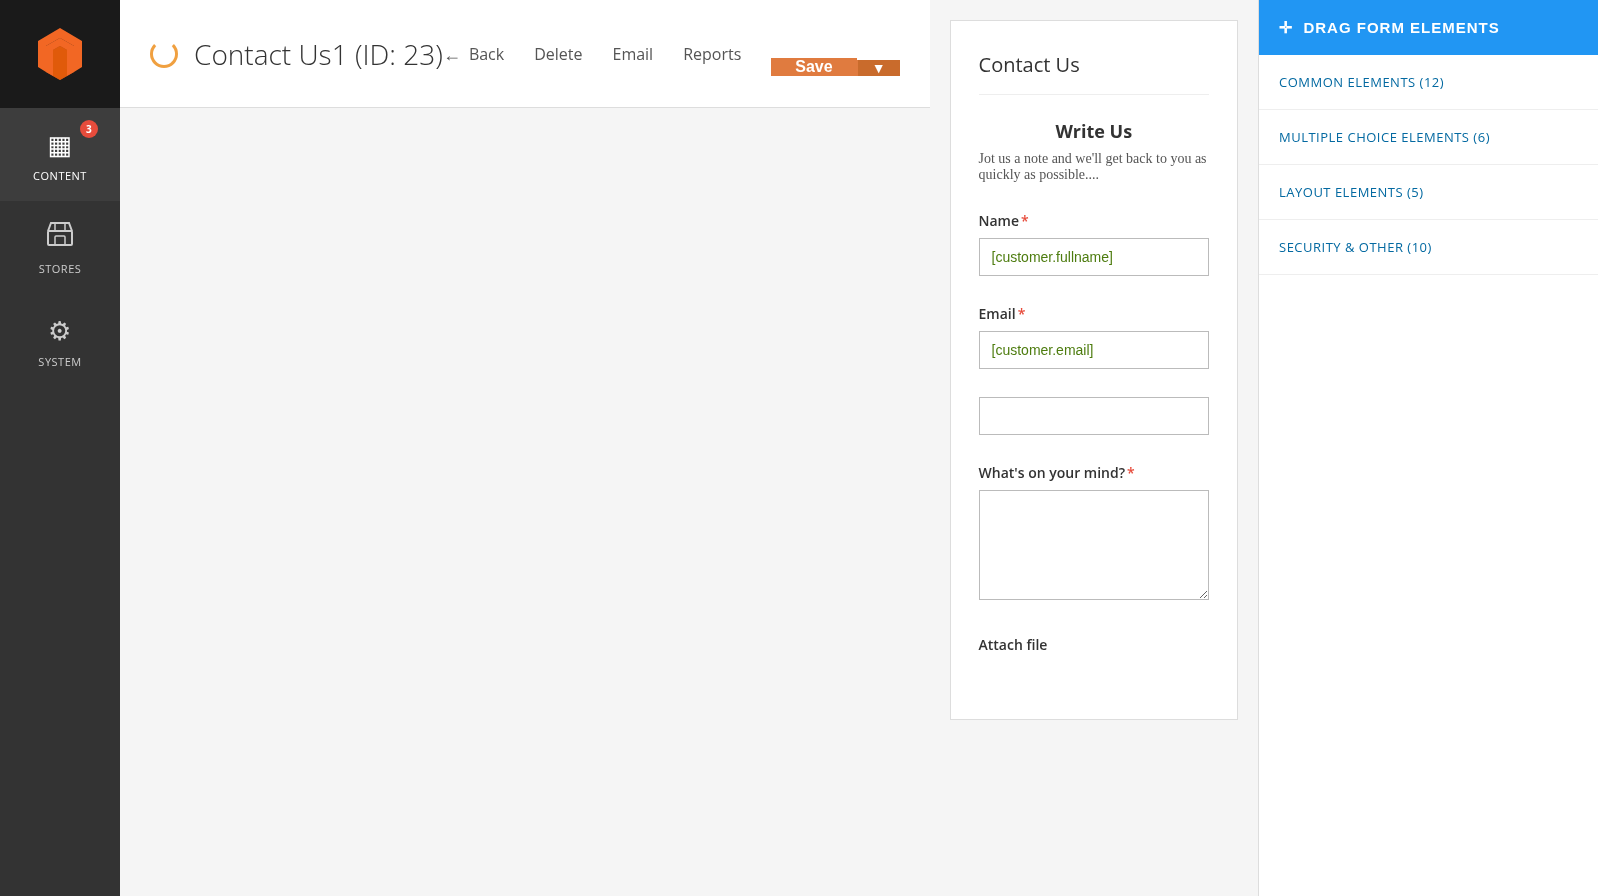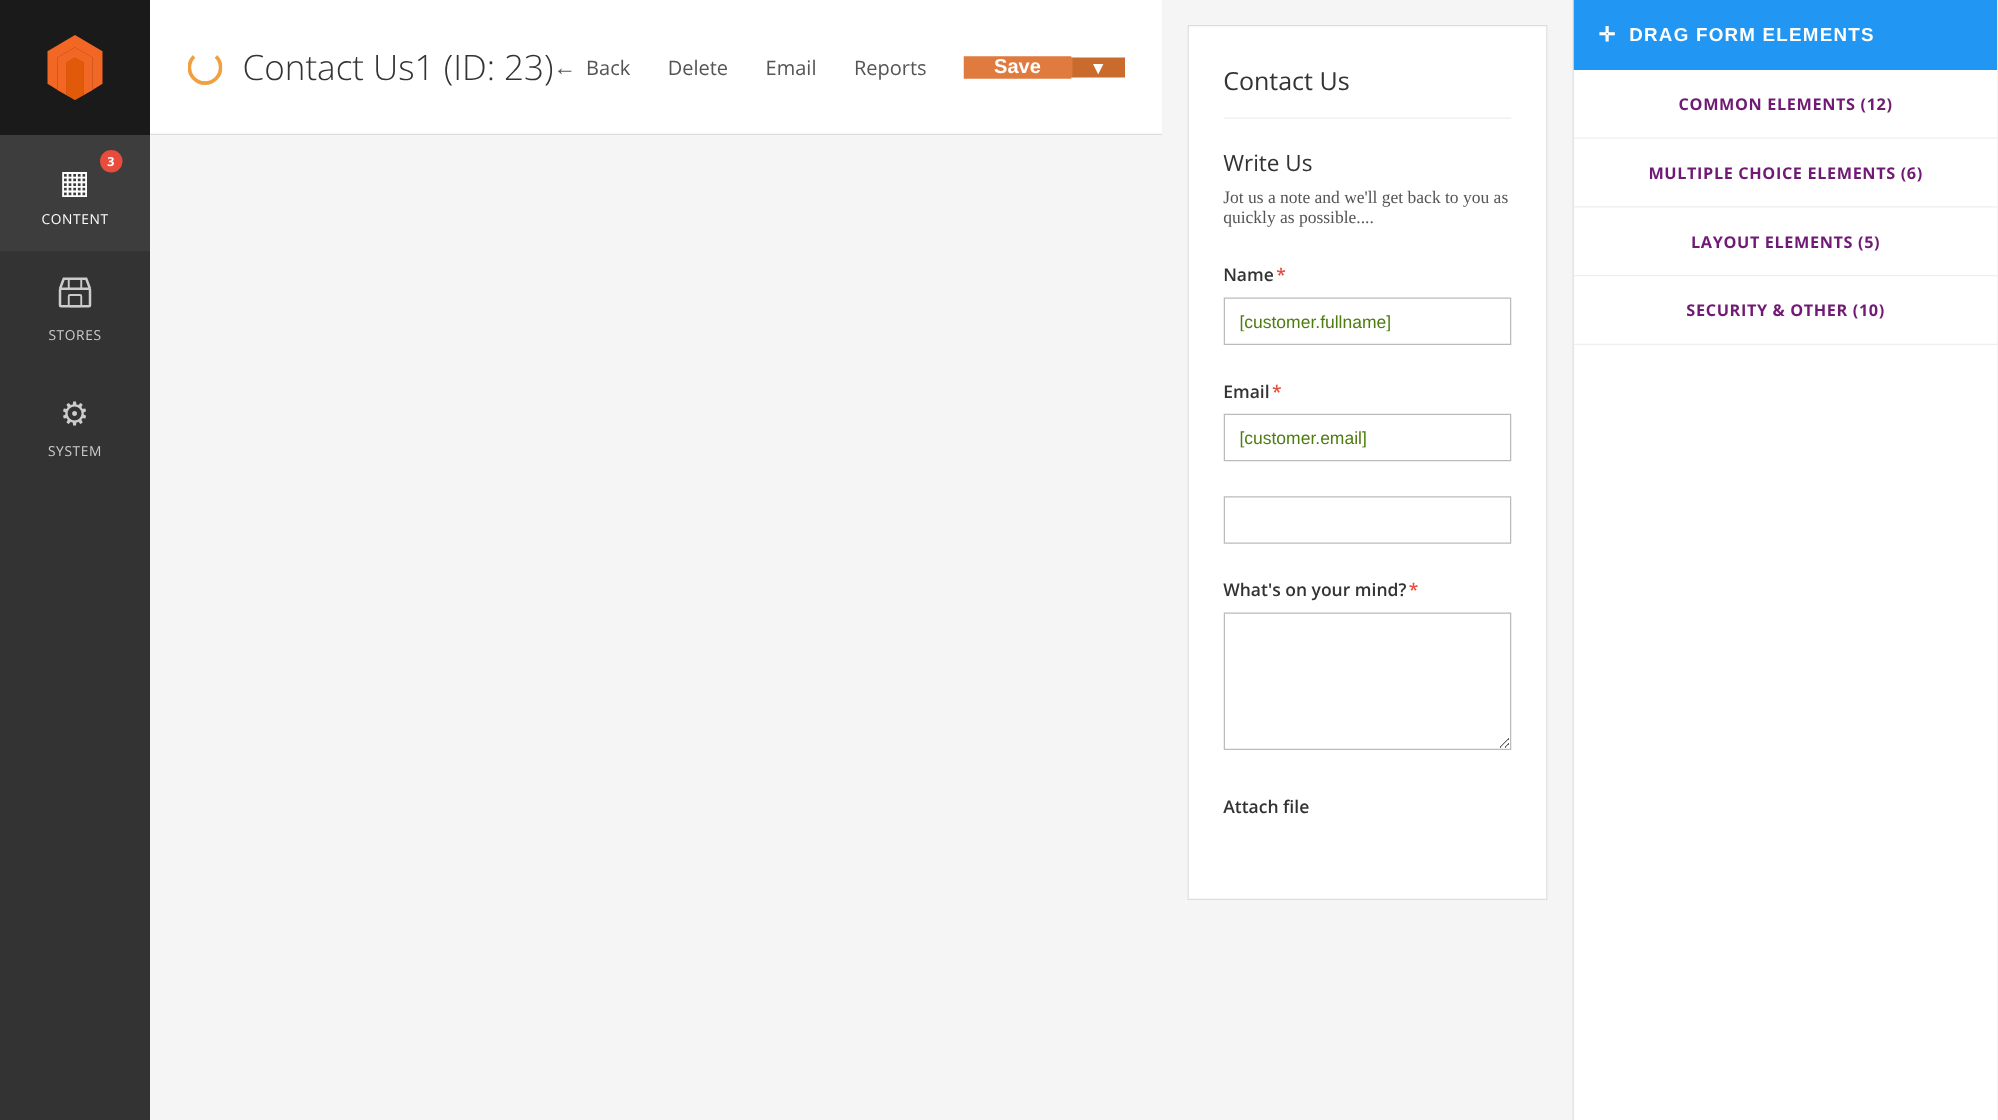--- a/index.html
+++ b/index.html
@@ -109,21 +109,21 @@
       text-decoration: none;
       display: flex;
       align-items: center;
       gap: 8px;
     }
     .back-arrow {
       font-size: 18px;
     }
     .save-btn-group {
       display: flex;
-      align-items: center;
+      align-items: flex-end;
       height: 44px;
     }
     .save-btn {
       background: #e07b3f;
       color: #fff;
       border: none;
       padding: 0 24px;
       font-size: 16px;
       font-weight: 600;
       cursor: pointer;
@@ -162,23 +162,24 @@
     .form-card-title {
       font-size: 20px;
       color: #333;
       font-weight: 400;
       margin-bottom: 24px;
       padding-bottom: 16px;
       border-bottom: 1px solid #eee;
     }
     .write-us-title {
       font-size: 18px;
-      font-weight: 400;
+      font-weight: 700;
       color: #333;
       margin-bottom: 8px;
+      text-align: center;
     }
     .write-us-desc {
       font-size: 14px;
       color: #555;
       margin-bottom: 28px;
       font-family: Liberation Serif, serif;
     }
     .form-field {
       margin-bottom: 28px;
     }
@@ -244,26 +245,26 @@
       width: 100%;
       text-align: left;
     }
     .drag-icon {
       font-size: 16px;
     }
     .element-group {
       padding: 18px 20px;
       border-bottom: 1px solid #eee;
       font-size: 13px;
-      font-weight: 700;
-      color: #701a75;
+      font-weight: 400;
+      color: #0369a1;
       text-transform: uppercase;
       letter-spacing: 0.5px;
       cursor: pointer;
-      text-align: center;
+      text-align: left;
     }
   </style>
 </head>
 <body>
 
 <div class="sidebar">
   <div class="sidebar-logo">
     <svg class="magento-logo" viewBox="0 0 60 60">
       <polygon points="30,4 52,17 52,43 44,48 44,22 30,14 16,22 16,48 8,43 8,17" fill="#f26724"></polygon>
       <polygon points="30,14 44,22 44,48 30,56 16,48 16,22" fill="#f26724" opacity="0.7"></polygon>

